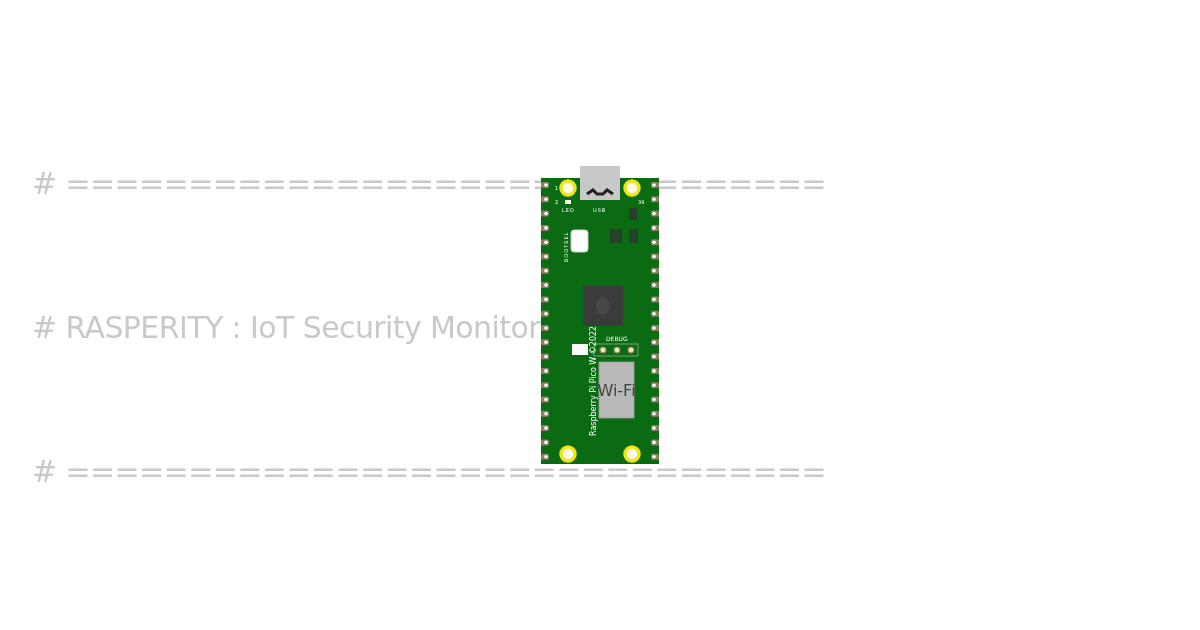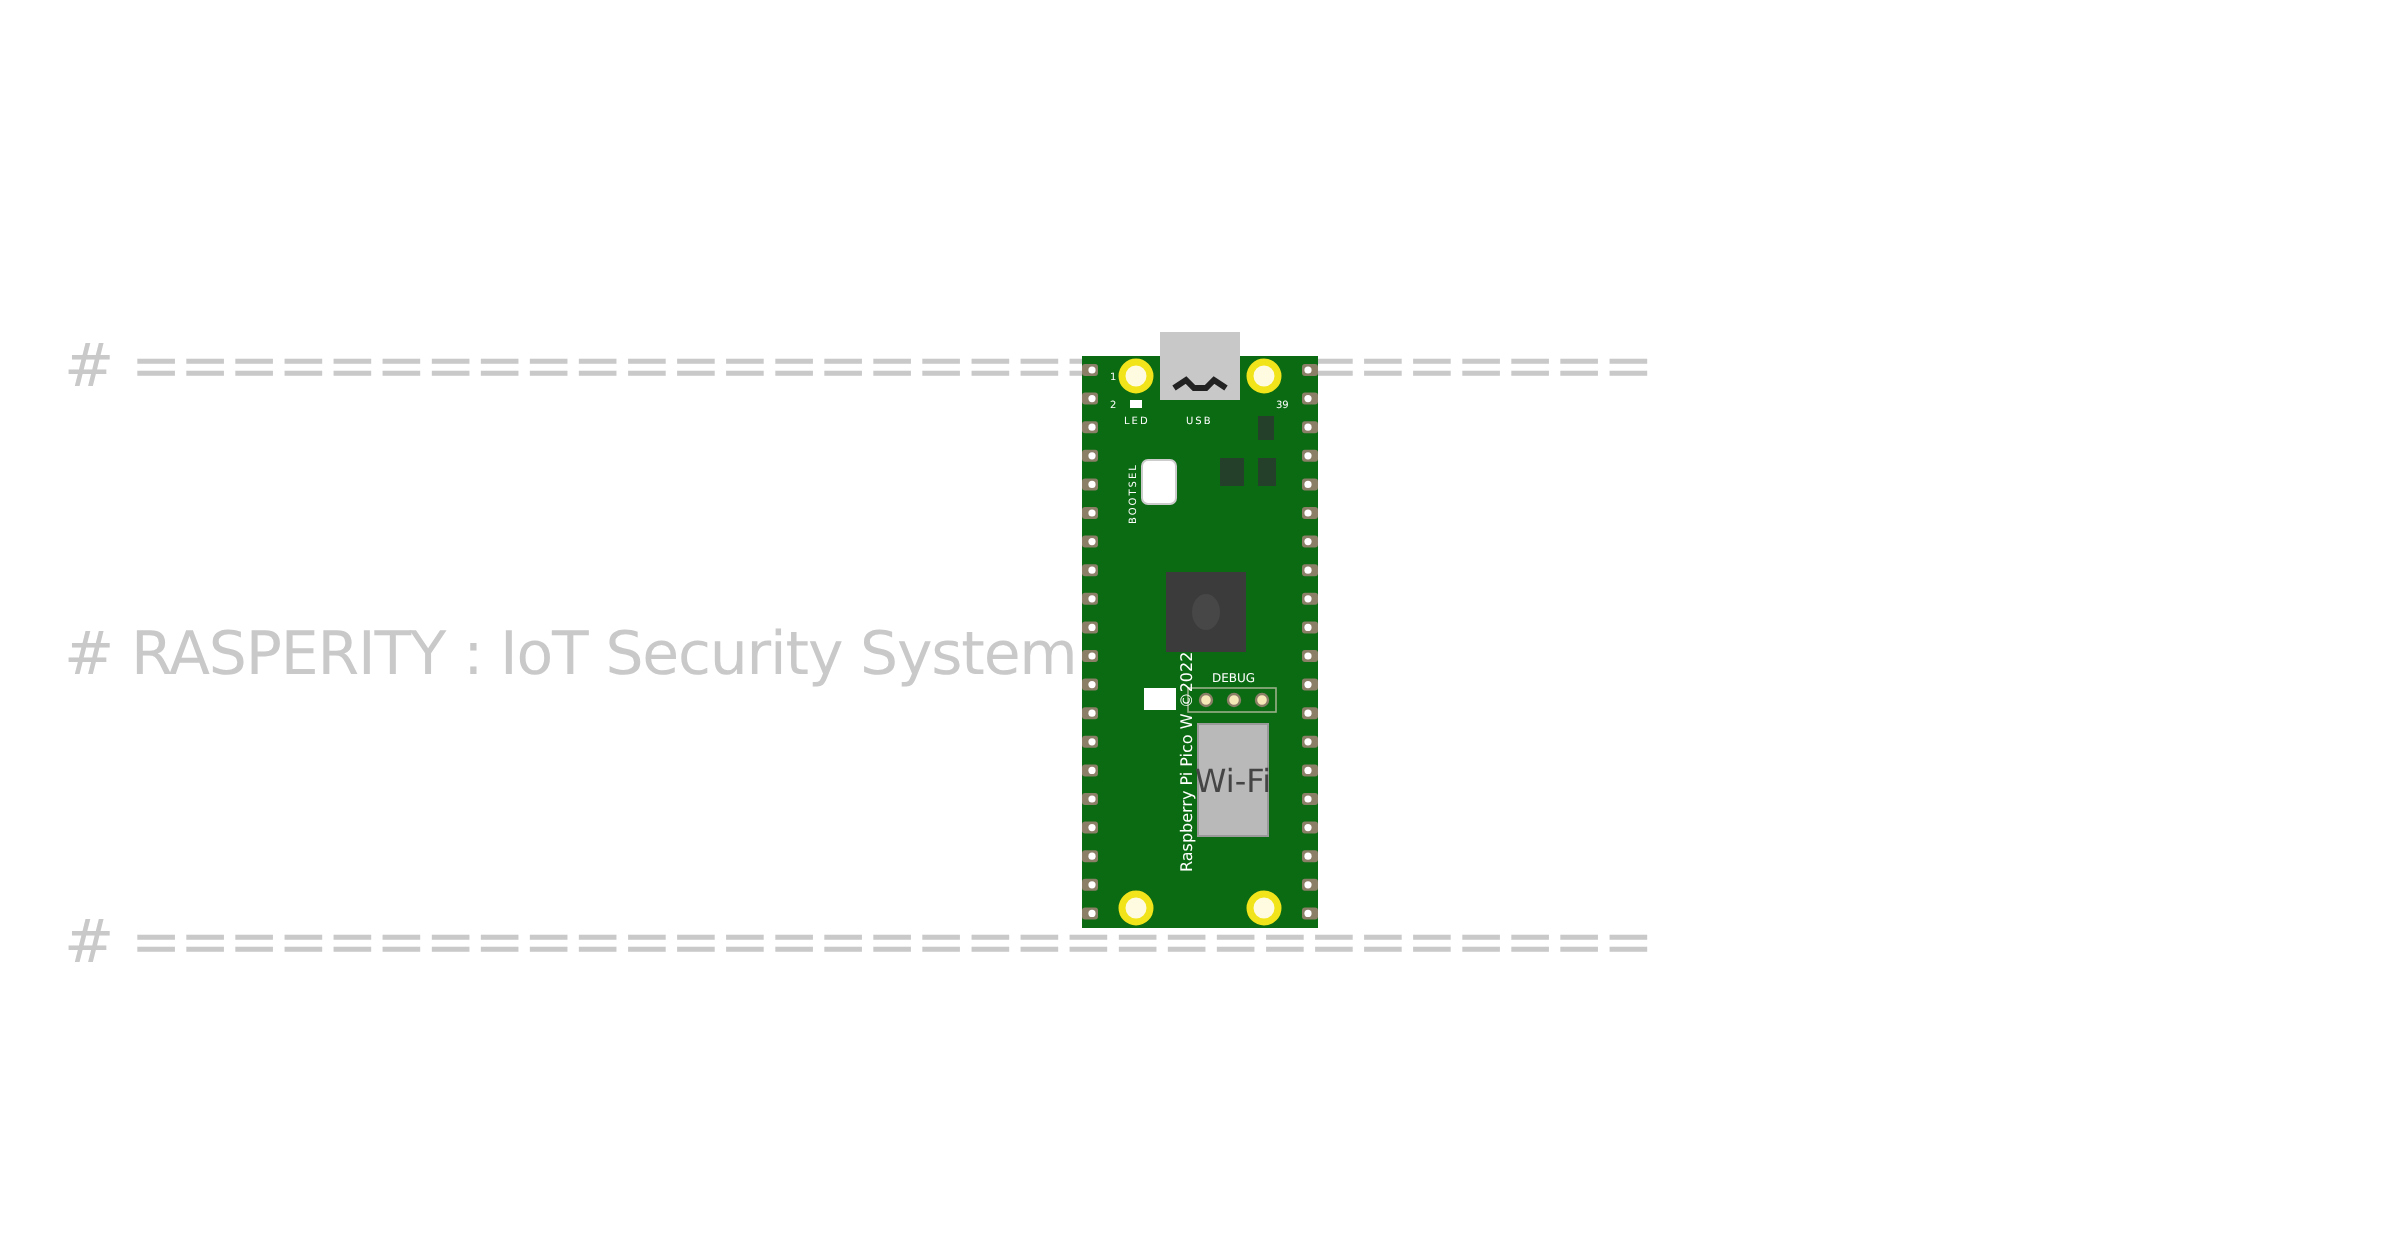--- a/index.html
+++ b/index.html
@@ -16,21 +16,21 @@
   .code-line { height: 48px; }
   .board {
     position: absolute; left: 541px; top: 166px; width: 116px; height: 298px; text-align: center;
   }
 </style>
 </head>
 <body>
 
 <div class="code">
   <div class="code-line"># ===============================</div>
-  <div class="code-line"># RASPERITY : IoT Security System</div>
+  <div class="code-line"># RASPERITY : IoT Security Monitor</div>
   <div class="code-line"># ===============================</div>
   
   
   
   
   
   
   
   
 </div>

